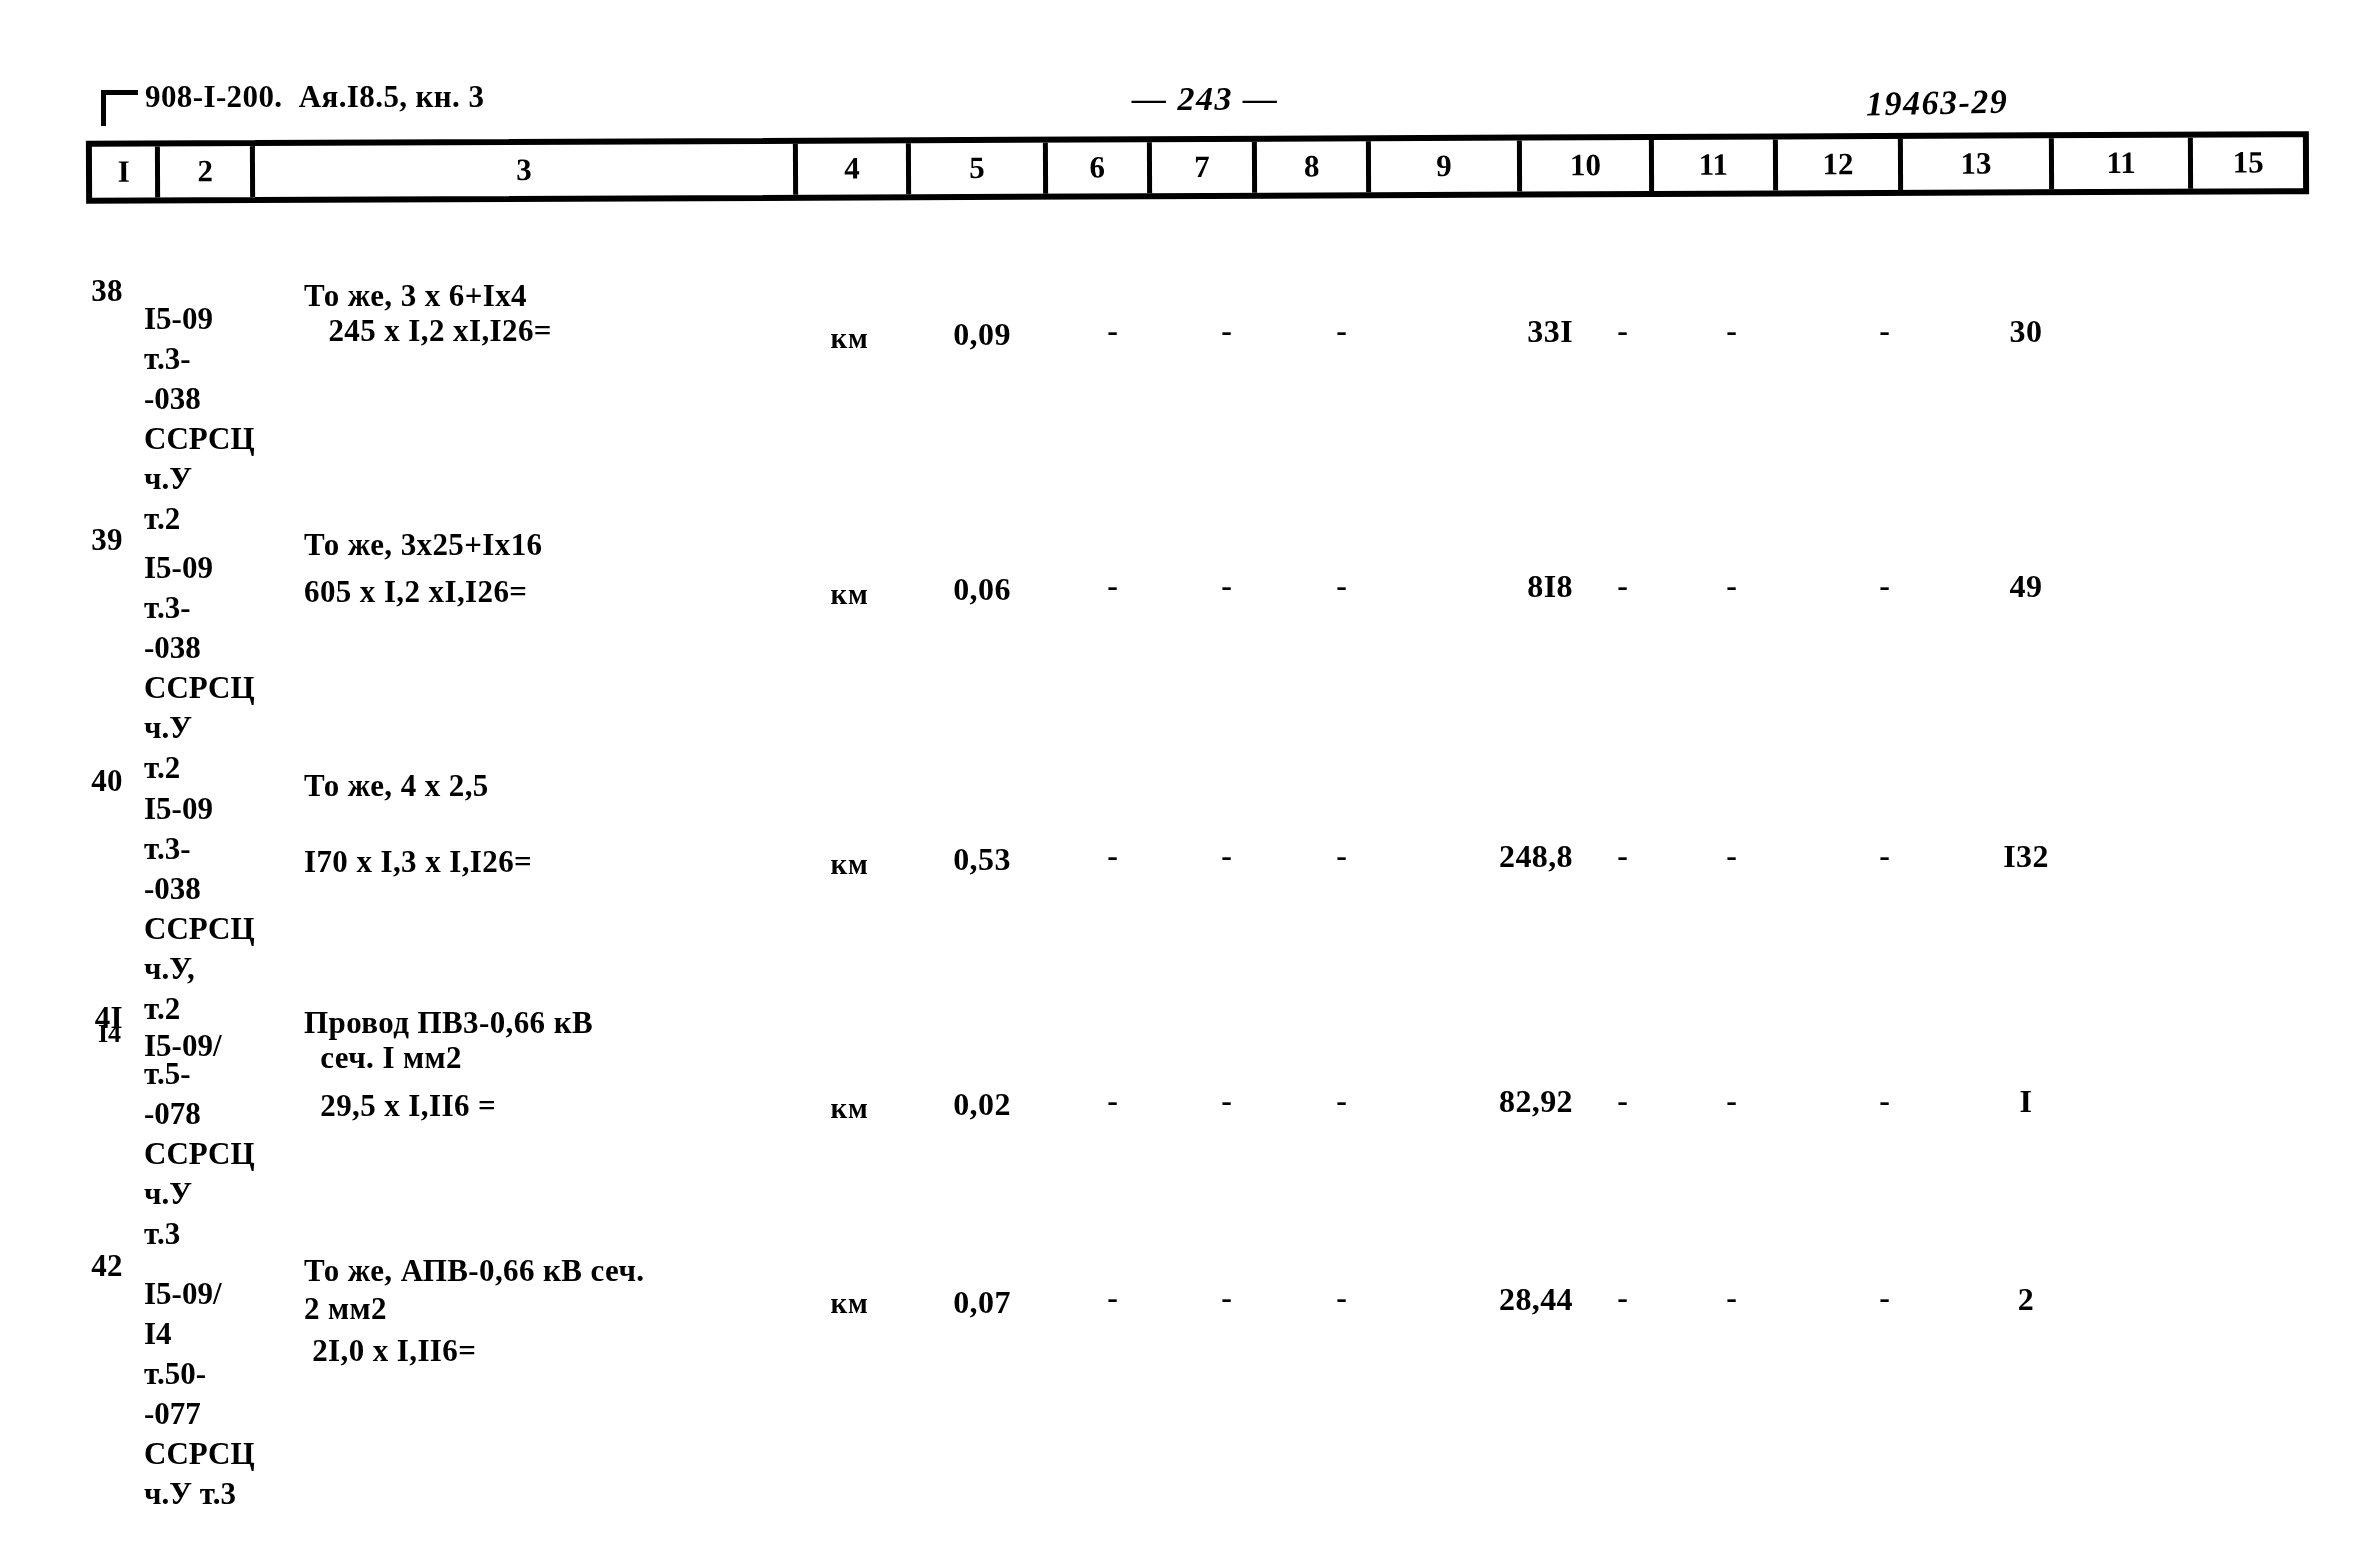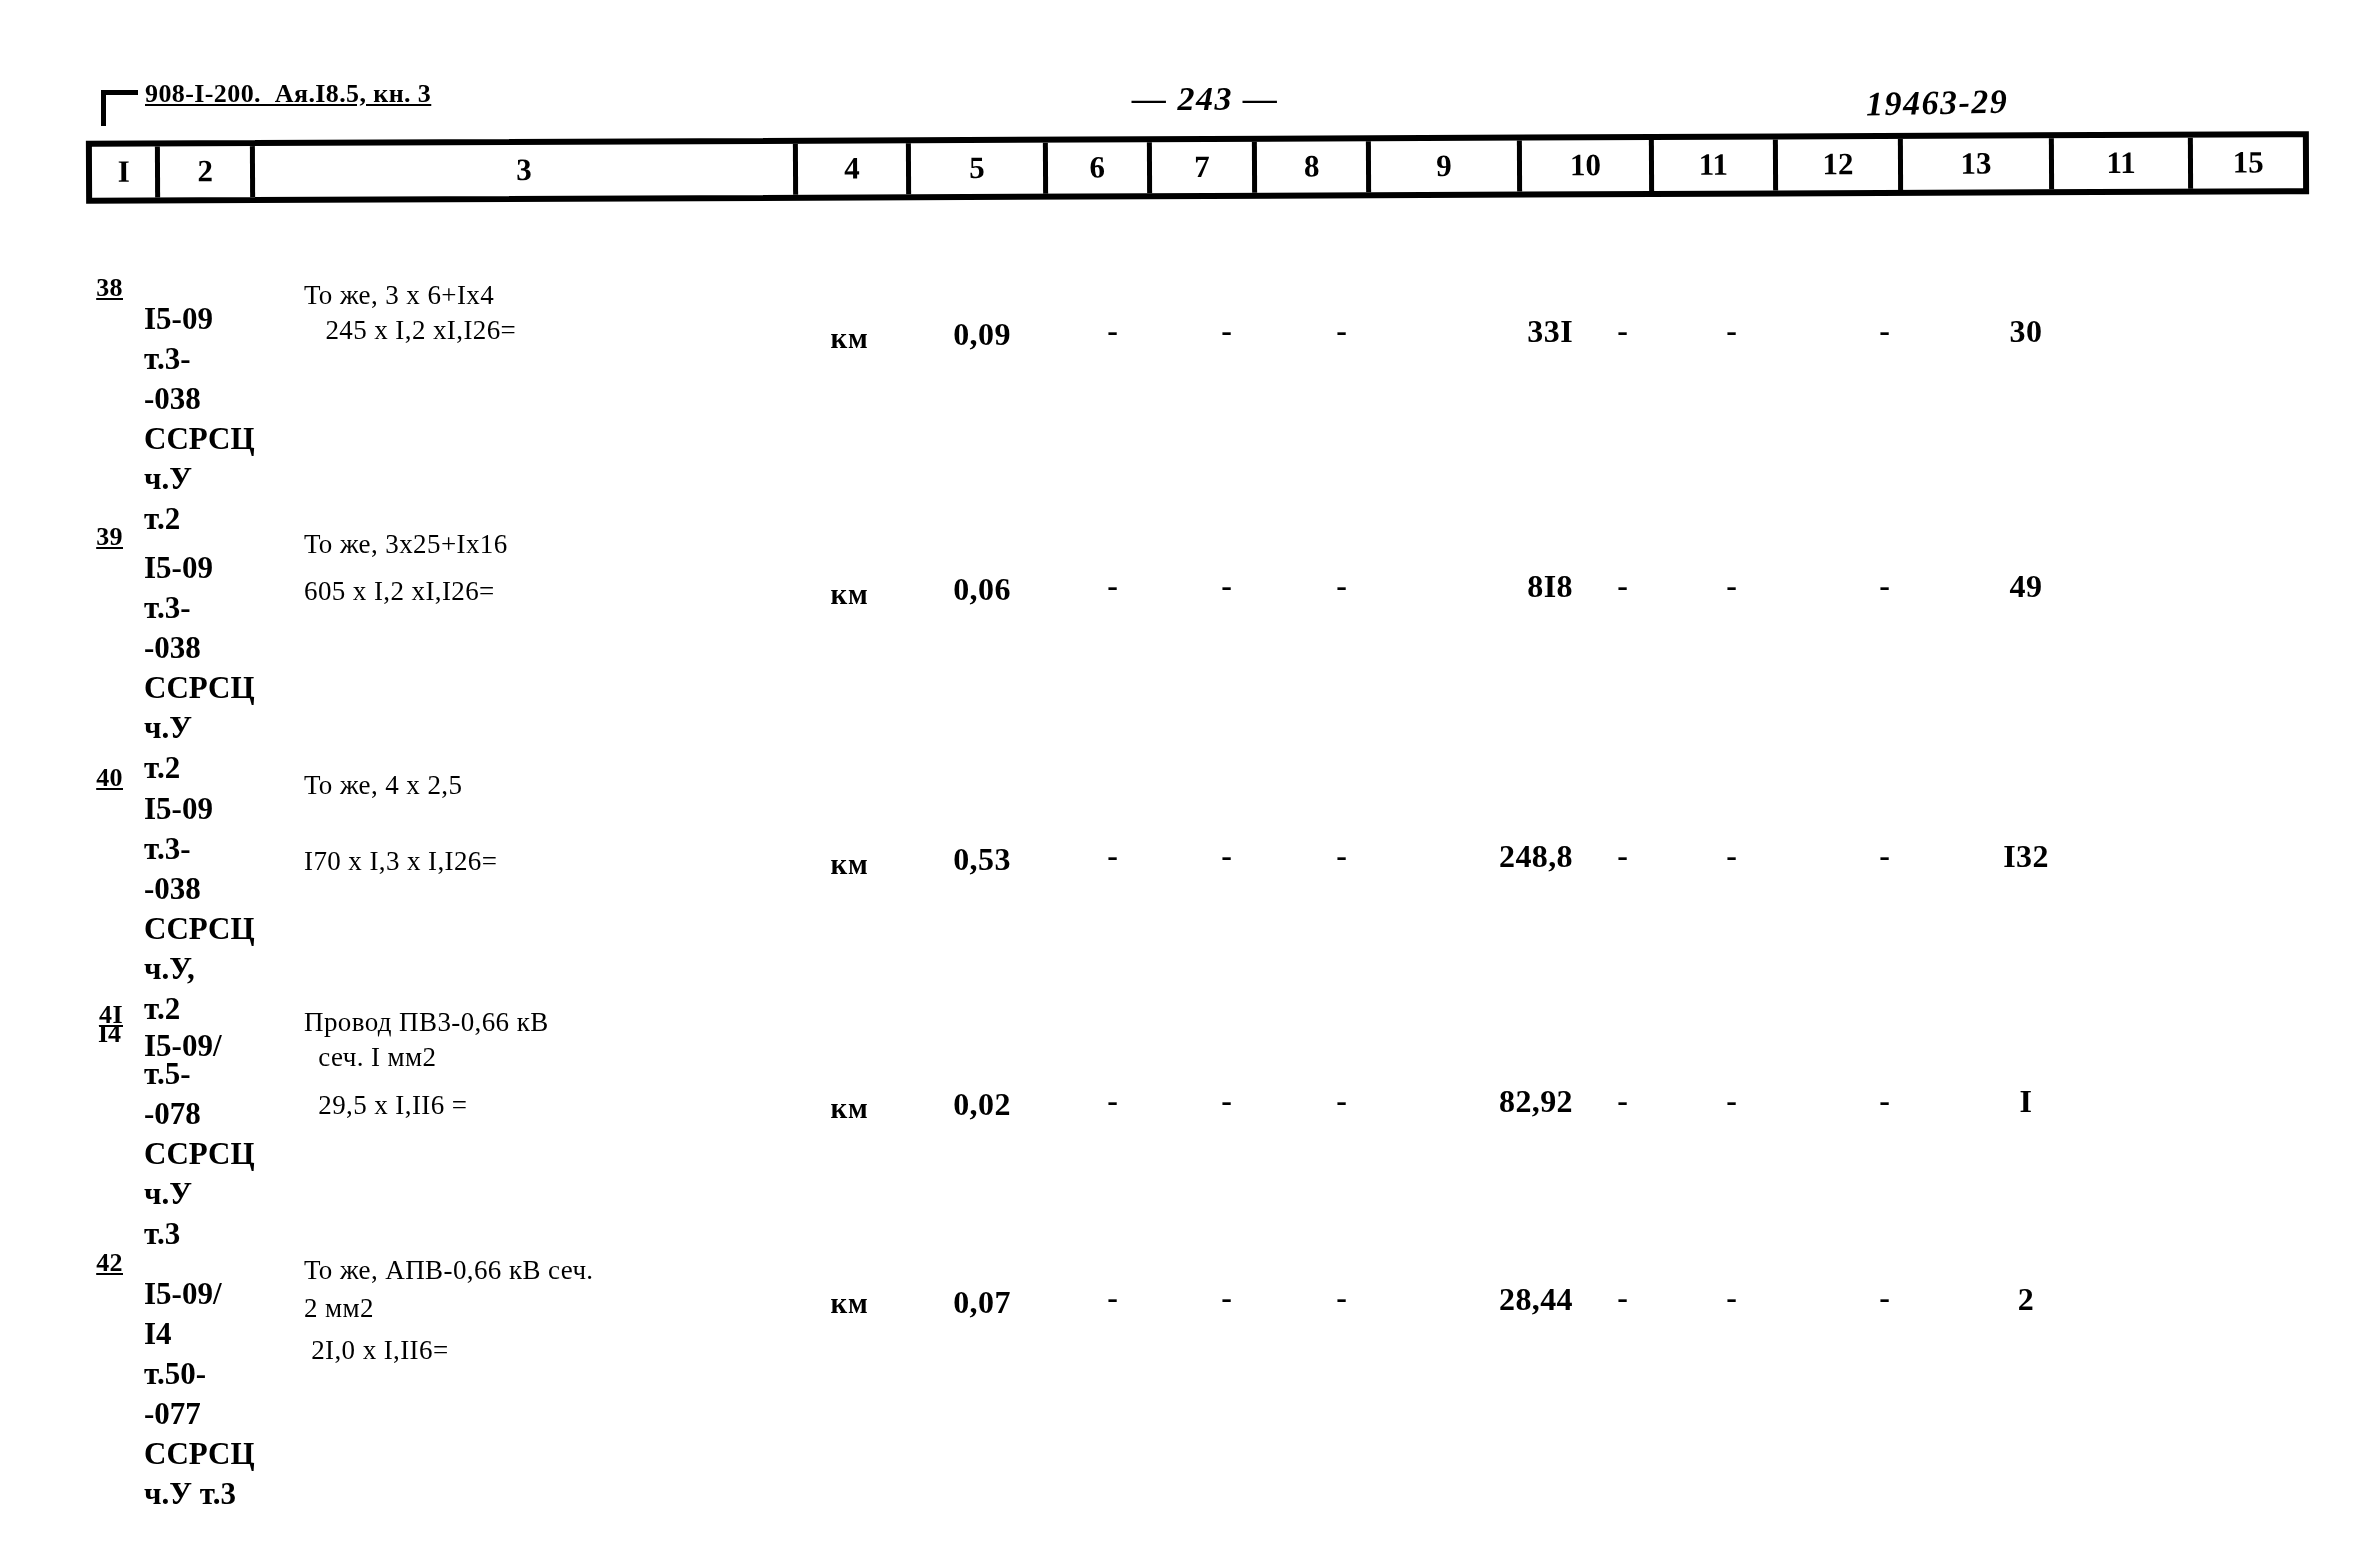--- a/index.html
+++ b/index.html
@@ -107,38 +107,37 @@
   .c9  { position: absolute; left: 1405px; width: 168px; text-align: right; }
   .c10 { position: absolute; left: 1573px; width: 99px; text-align: center; }
   .c11 { position: absolute; left: 1682px; width: 99px; text-align: center; }
   .c12 { position: absolute; left: 1835px; width: 99px; text-align: center; }
   .c13 { position: absolute; left: 1957px; width: 138px; text-align: center; }
   .c14 { position: absolute; left: 2110px; width: 99px; text-align: center; }
   .c15 { position: absolute; left: 2225px; width: 99px; text-align: center; }
 
   .mono-txt {
     font-family: "Liberation Serif", serif;
-    font-size: 26px;
+    font-size: 31px;
     font-weight: bold;
     letter-spacing: 0.4px;
     white-space: pre;
     line-height: 1.0;
-    text-decoration: underline;
   }
   .code-stack {
     font-size: 31px;
     font-weight: bold;
     line-height: 40px;
     white-space: pre;
     letter-spacing: 0px;
     margin-top: 24px;
   }
   .desc-stack {
-    font-size: 27px;
-    font-weight: normal;
+    font-size: 31px;
+    font-weight: bold;
     line-height: 41px;
     white-space: pre;
     letter-spacing: 0.4px;
   }
   .num-val {
     font-size: 32px;
     font-weight: bold;
     white-space: pre;
     letter-spacing: 0.4px;
   }

